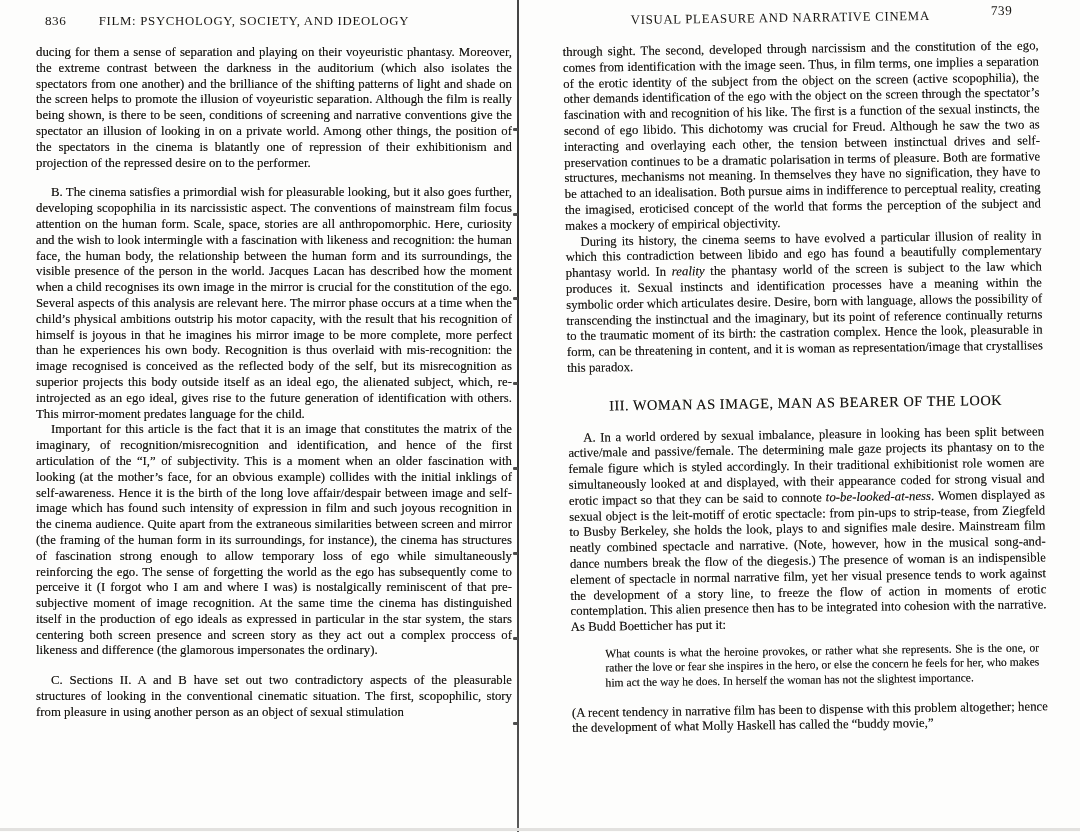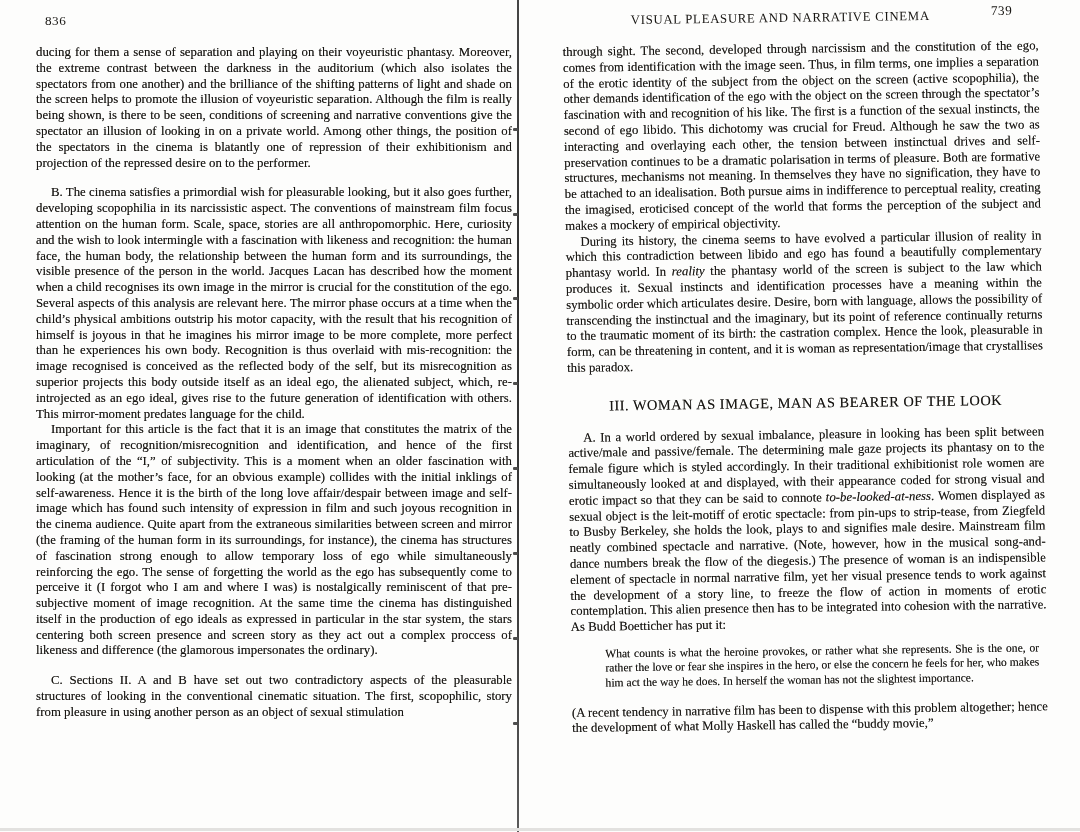--- a/index.html
+++ b/index.html
@@ -45,20 +45,21 @@
   .bottom-edge{position:absolute;left:0;top:828px;width:1080px;height:3px;background:#e2e1df;}
 </style>
 </head>
 <body>
 
 <div class="scan">
 
   <div class="page page-left">
     <div class="page-header">
       <span class="page-num">836</span>
+      <span class="running-head">FILM: PSYCHOLOGY, SOCIETY, AND IDEOLOGY</span>
     </div>
     <div class="page-body">
         <p class="blk paragraph"><span>ducing for them a sense of separation and playing on their voyeuristic phantasy. Moreover, the extreme contrast between the darkness in the auditorium (which also isolates the spectators from one another) and the brilliance of the shifting patterns of light and shade on the screen helps to promote the illusion of voyeuristic separation. Although the film is really being shown, is there to be seen, conditions of screening and narrative conventions give the spectator an illusion of looking in on a private world. Among other things, the position of the spectators in the cinema is blatantly one of repression of their exhibitionism and projection of the repressed desire on to the performer.</span></p>
         <p class="blk paragraph ind sp"><span>B. The cinema satisfies a primordial wish for pleasurable looking, but it also goes further, developing scopophilia in its narcissistic aspect. The conventions of mainstream film focus attention on the human form. Scale, space, stories are all anthropomorphic. Here, curiosity and the wish to look intermingle with a fascination with likeness and recognition: the human face, the human body, the relationship between the human form and its surroundings, the visible presence of the person in the world. Jacques Lacan has described how the moment when a child recognises its own image in the mirror is crucial for the constitution of the ego. Several aspects of this analysis are relevant here. The mirror phase occurs at a time when the child’s physical ambitions outstrip his motor capacity, with the result that his recognition of himself is joyous in that he imagines his mirror image to be more complete, more perfect than he experiences his own body. Recognition is thus overlaid with mis-recognition: the image recognised is conceived as the reflected body of the self, but its misrecognition as superior projects this body outside itself as an ideal ego, the alienated subject, which, re-introjected as an ego ideal, gives rise to the future generation of identification with others. This mirror-moment predates language for the child.</span></p>
         <p class="blk paragraph ind"><span>Important for this article is the fact that it is an image that constitutes the matrix of the imaginary, of recognition/misrecognition and identification, and hence of the first articulation of the “I,” of subjectivity. This is a moment when an older fascination with looking (at the mother’s face, for an obvious example) collides with the initial inklings of self-awareness. Hence it is the birth of the long love affair/despair between image and self-image which has found such intensity of expression in film and such joyous recognition in the cinema audience. Quite apart from the extraneous similarities between screen and mirror (the framing of the human form in its surroundings, for instance), the cinema has structures of fascination strong enough to allow temporary loss of ego while simultaneously reinforcing the ego. The sense of forgetting the world as the ego has subsequently come to perceive it (I forgot who I am and where I was) is nostalgically reminiscent of that pre-subjective moment of image recognition. At the same time the cinema has distinguished itself in the production of ego ideals as expressed in particular in the star system, the stars centering both screen presence and screen story as they act out a complex proccess of likeness and difference (the glamorous impersonates the ordinary).</span></p>
         <p class="blk paragraph ind sp"><span>C. Sections II. A and B have set out two contradictory aspects of the pleasurable structures of looking in the conventional cinematic situation. The first, scopophilic, story from pleasure in using another person as an object of sexual stimulation</span></p>
       </div>
   </div>
 
   <div class="spine">

